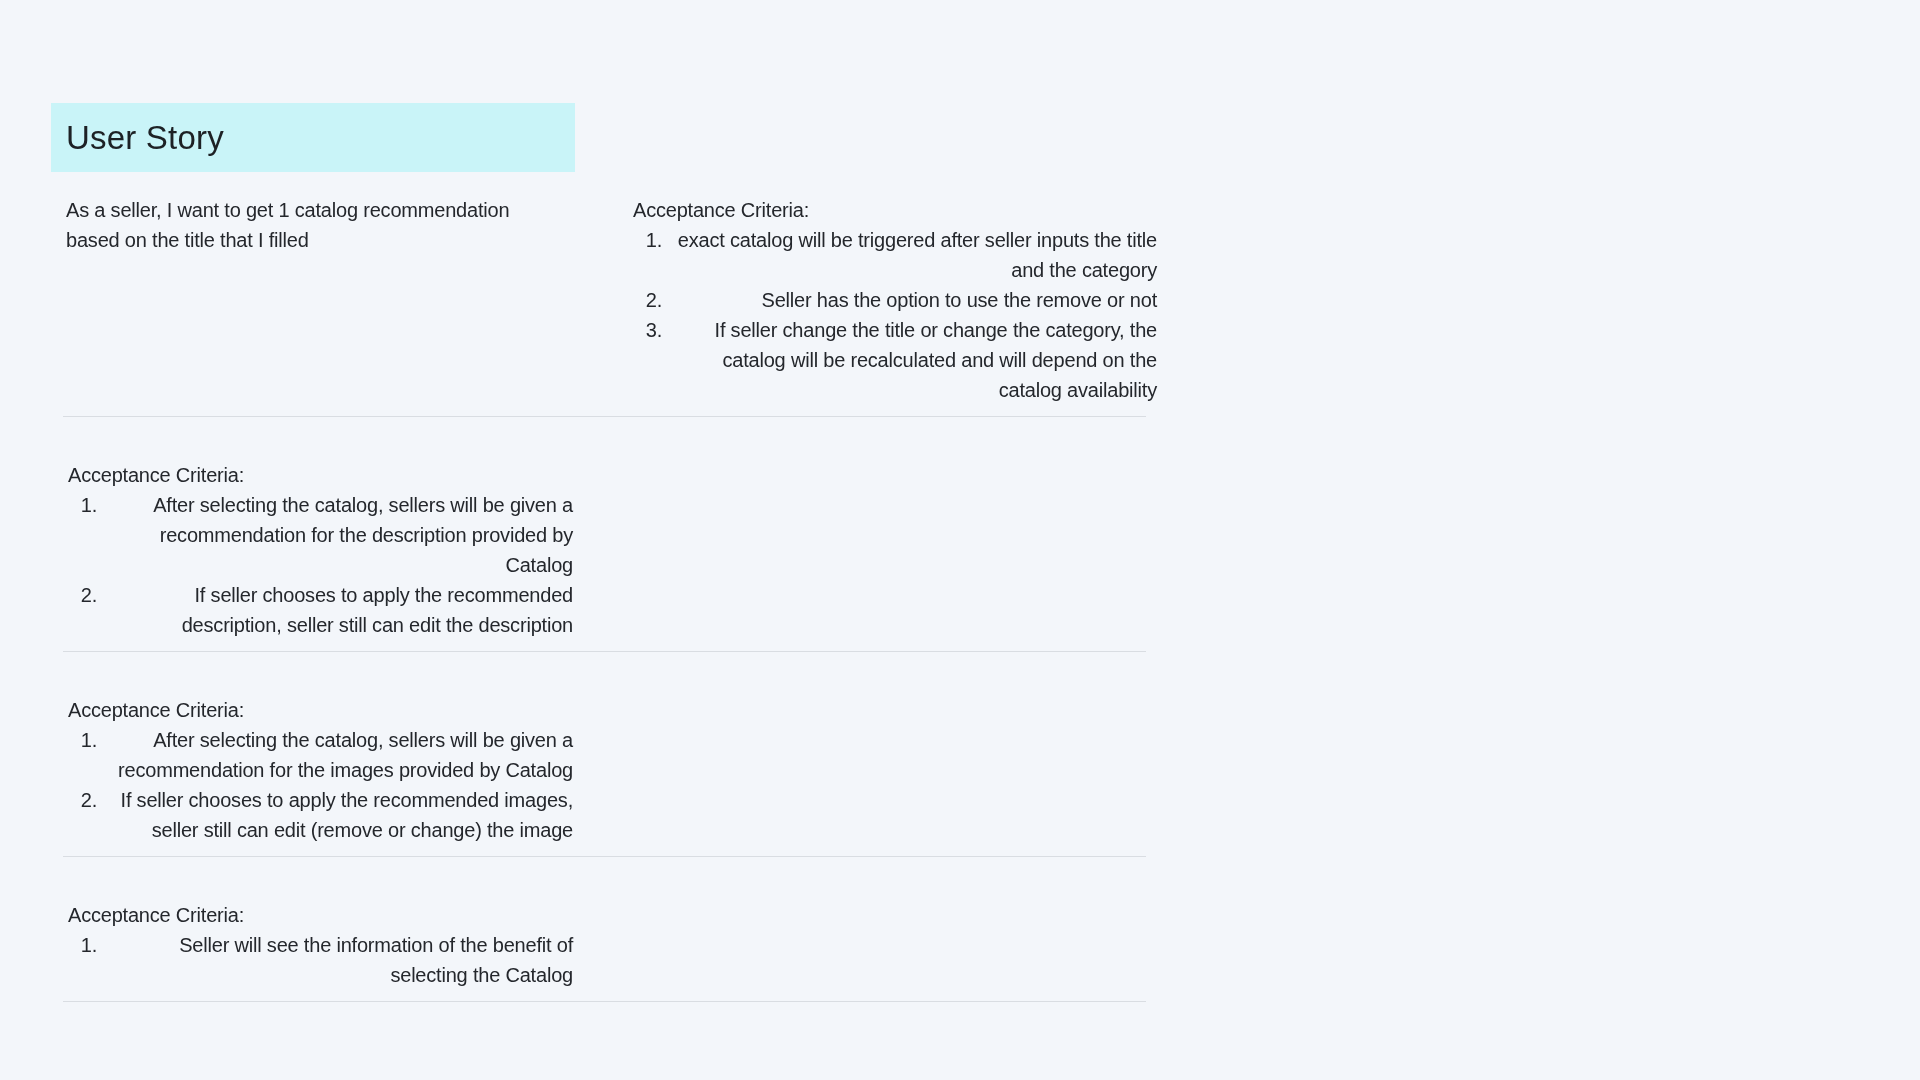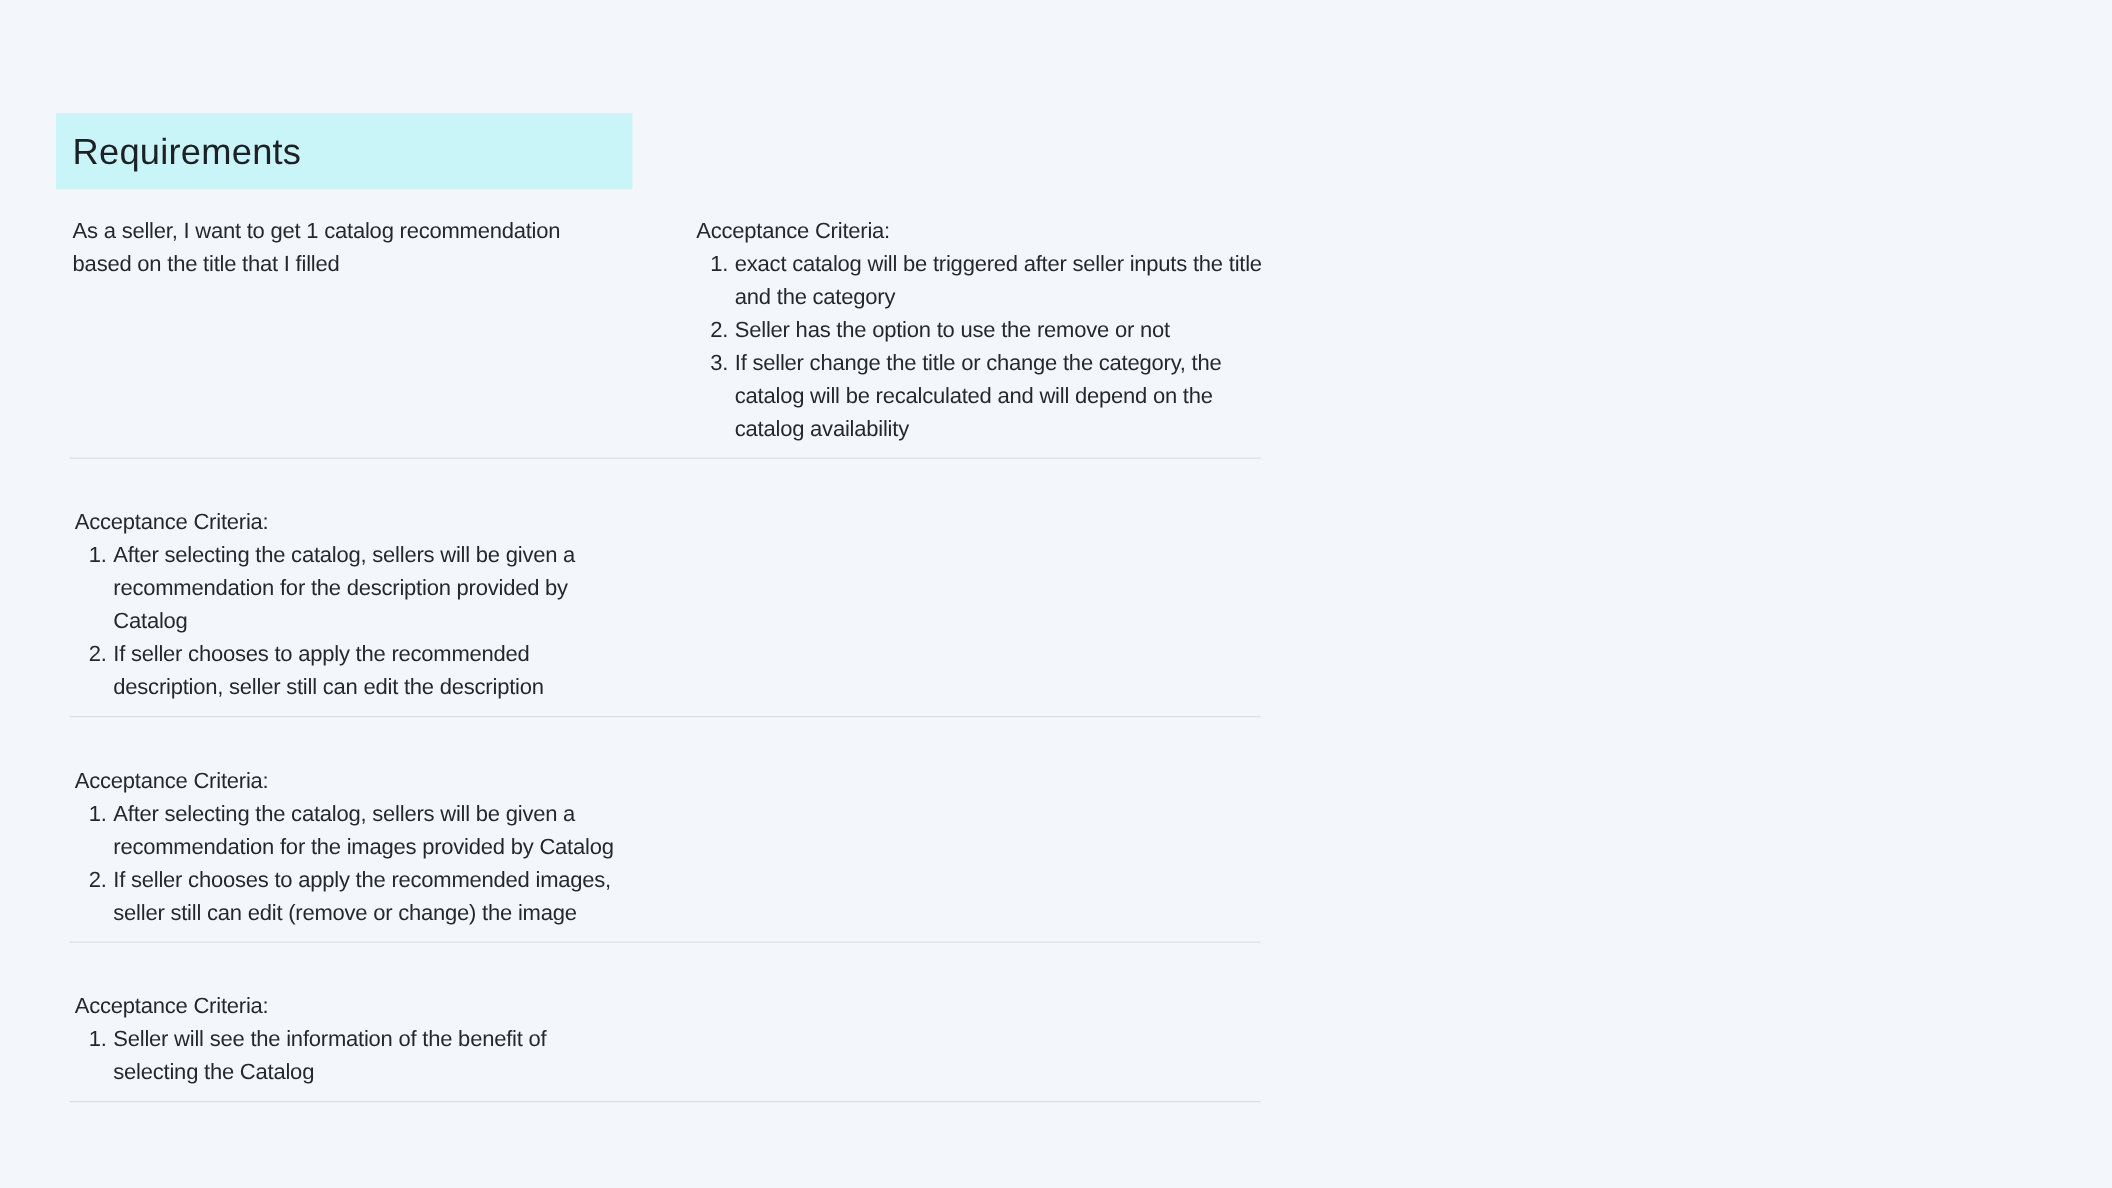--- a/index.html
+++ b/index.html
@@ -75,39 +75,40 @@
   }
   .story-text,
   .criteria-label {
     margin: 0;
   }
   .criteria-list {
     list-style: none;
     margin: 0;
     padding: 0;
     counter-reset: item;
+    text-align: right;
   }
   .criteria-list li {
     counter-increment: item;
     display: grid;
     grid-template-columns: 29px 1fr;
     column-gap: 6px;
   }
   .criteria-list li::before {
     content: counter(item) ".";
     text-align: right;
   }
 </style>
 </head>
 <body>
 
 <div class="canvas">
   <div class="doc-table">
     <div class="header-row">
-      <div class="header-cell">Requirements</div>
+      <div class="header-cell">User Story</div>
     </div>
     <div id="rows">
   <div class="row">
     <div class="cell story-cell">
       <p class="story-text">As a seller, I want to get 1 catalog recommendation based on the title that I filled</p>
     </div>
     <div class="cell req-cell">
       <p class="criteria-label">Acceptance Criteria:</p>
       <ol class="criteria-list">
               <li>

